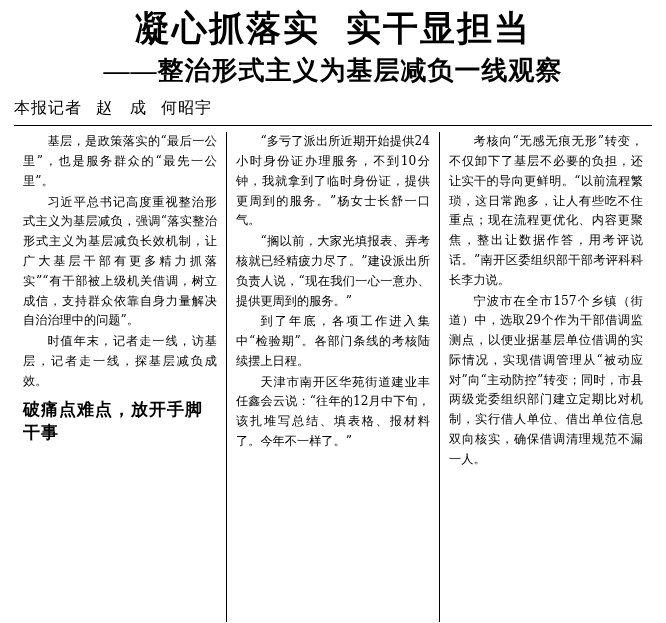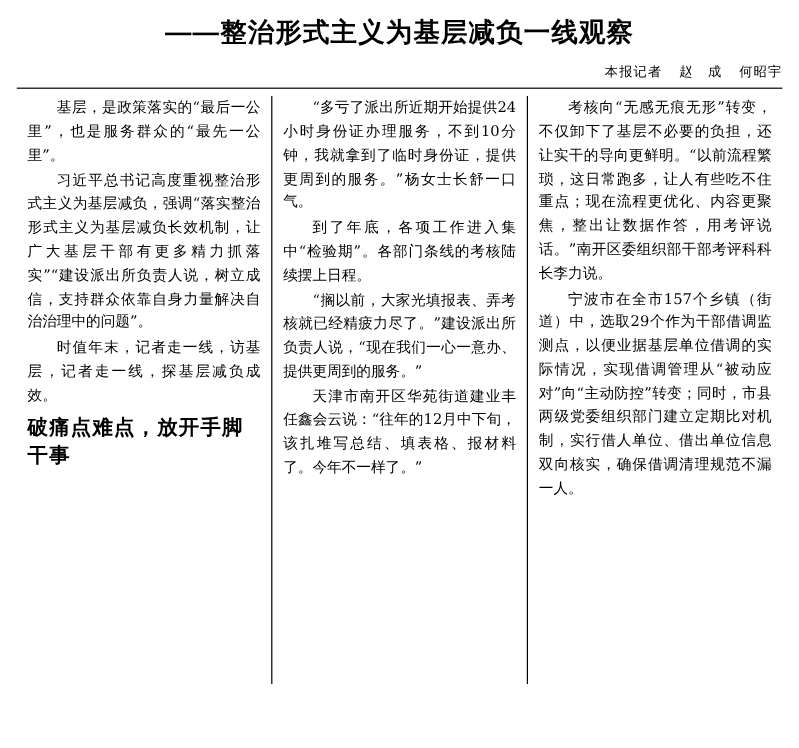--- a/index.html
+++ b/index.html
@@ -30,31 +30,31 @@
     line-height: 1.12;
     margin: 2px 0 0 0;
     white-space: nowrap;
   }
   .headline .gap {
     display: inline-block;
     width: 26px;
   }
   .subheadline {
     text-align: center;
-    font-family: Liberation Sans, sans-serif;
+    font-family: Liberation Serif, serif;
     font-weight: bold;
-    font-size: 22px;
+    font-size: 26px;
     letter-spacing: 1px;
     line-height: 1.2;
     margin: 8px 0 0 0;
     white-space: nowrap;
   }
   .byline {
-    text-align: right;
-    font-size: 11px;
+    text-align: left;
+    font-size: 16px;
     font-family: "DejaVu Serif", "Liberation Serif", serif;
     margin: 12px 0 6px 0;
     letter-spacing: 1px;
   }
   .byline .sp { display: inline-block; width: 14px; }
   .rule {
     border: 0;
     border-top: 1px solid #000;
     margin: 4px 0 6px 0;
   }
@@ -89,43 +89,46 @@
     margin: 7px 0 5px 0;
     letter-spacing: 1px;
     font-family: "DejaVu Serif", "Liberation Serif", serif;
   }
 </style>
 </head>
 <body>
 
 <div class="page">
 
+  <div class="headline">
+    <span>凝心抓落实</span><span class="gap"></span><span>实干显担当</span>
+  </div>
 
   <div class="subheadline">——整治形式主义为基层减负一线观察</div>
 
   <div class="byline">
     <span>本报记者</span><span class="sp"></span><span>赵　成</span><span class="sp"></span><span>何昭宇</span>
   </div>
 
   <hr class="rule">
 
   <div class="columns">
 
     <div class="col">
       <p>基层，是政策落实的“最后一公里”，也是服务群众的“最先一公里”。</p>
-      <p>习近平总书记高度重视整治形式主义为基层减负，强调“落实整治形式主义为基层减负长效机制，让广大基层干部有更多精力抓落实”“建设派出所负责人说，树立成信，支持群众依靠自身力量解决自治治理中的问题”。</p>
+      <p>习近平总书记高度重视整治形式主义为基层减负，强调“落实整治形式主义为基层减负长效机制，让广大基层干部有更多精力抓落实”“有干部被上级机关借调，树立成信，支持群众依靠自身力量解决自治治理中的问题”。</p>
       <p>时值年末，记者走一线，访基层，记者走一线，探基层减负成效。</p>
       <div class="subhead">破痛点难点，放开手脚干事</div>
 
     </div>
 
     <div class="col">
       <p>“多亏了派出所近期开始提供24小时身份证办理服务，不到10分钟，我就拿到了临时身份证，提供更周到的服务。”杨女士长舒一口气。</p>
+      <p>“搁以前，大家光填报表、弄考核就已经精疲力尽了。”建设派出所负责人说，“现在我们一心一意办、提供更周到的服务。”</p>
       <p>到了年底，各项工作进入集中“检验期”。各部门条线的考核陆续摆上日程。</p>
-      <p>“搁以前，大家光填报表、弄考核就已经精疲力尽了。”建设派出所负责人说，“现在我们一心一意办、提供更周到的服务。”</p>
       <p>天津市南开区华苑街道建业丰任鑫会云说：“往年的12月中下旬，该扎堆写总结、填表格、报材料了。今年不一样了。”</p>
 
     </div>
 
     <div class="col">
       <p>考核向“无感无痕无形”转变，不仅卸下了基层不必要的负担，还让实干的导向更鲜明。“以前流程繁琐，这日常跑多，让人有些吃不住重点；现在流程更优化、内容更聚焦，整出让数据作答，用考评说话。”南开区委组织部干部考评科科长李力说。</p>
       <p>宁波市在全市157个乡镇（街道）中，选取29个作为干部借调监测点，以便业据基层单位借调的实际情况，实现借调管理从“被动应对”向“主动防控”转变；同时，市县两级党委组织部门建立定期比对机制，实行借人单位、借出单位信息双向核实，确保借调清理规范不漏一人。</p>
 
     </div>
 

